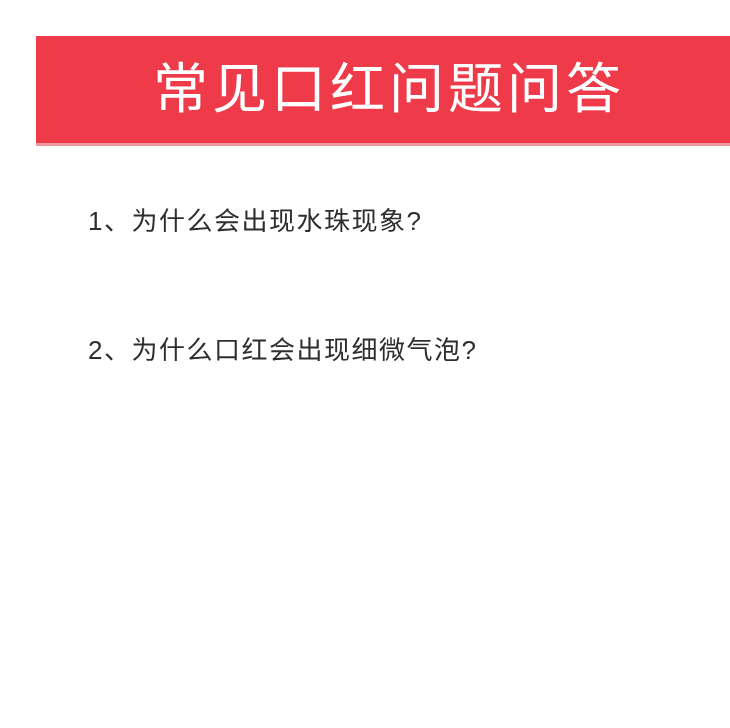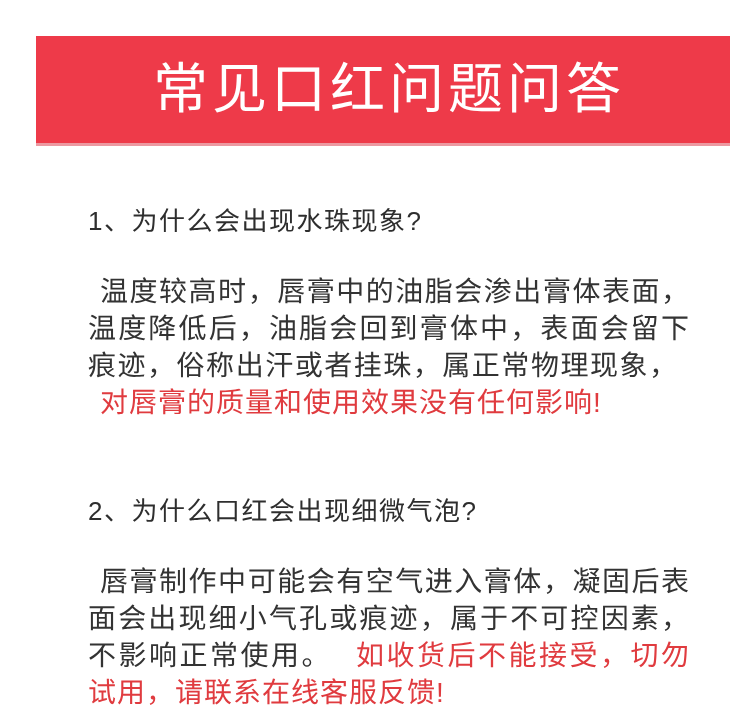--- a/index.html
+++ b/index.html
@@ -30,21 +30,21 @@
     color: #ffffff;
     font-size: 55px;
     font-weight: 500;
     letter-spacing: 4px;
     line-height: 1;
     white-space: nowrap;
   }
   .content {
     padding: 0 28px;
   }
-  .faq-item { margin-top: 24px; }
+  .faq-item { margin-top: 35px; }
   .faq-item:first-child { margin-top: 33px; }
   .faq-item h2 {
     font-size: 26px;
     font-weight: 400;
     color: #2e2e2e;
     letter-spacing: 1.5px;
     line-height: 36px;
     margin-bottom: 10px;
   }
   .faq-item p {
@@ -63,23 +63,21 @@
 <div class="page">
 
   <div class="banner">
     <h1>常见口红问题问答</h1>
   </div>
 
   <div class="content">
 
     <section class="faq-item">
       <h2>1、为什么会出现水珠现象?</h2>
-      <p><span>温度较高时，唇膏中的油脂会渗出膏体表面，温度降低后，油脂会回到膏体中，表面会留下痕迹，俗称出汗或者挂珠，属正常物理现象，</span><span class="highlight">对唇膏的质量和使用效果没有任何影响!</span></p>
     </section>
 
     <section class="faq-item">
       <h2>2、为什么口红会出现细微气泡?</h2>
-      <p><span>唇膏制作中可能会有空气进入膏体，凝固后表面会出现细小气孔或痕迹，属于不可控因素，不影响正常使用。</span><span class="highlight">如收货后不能接受，切勿试用，请联系在线客服反馈!</span></p>
     </section>
 
 
   </div>
 </div>
 
 </body></html>

